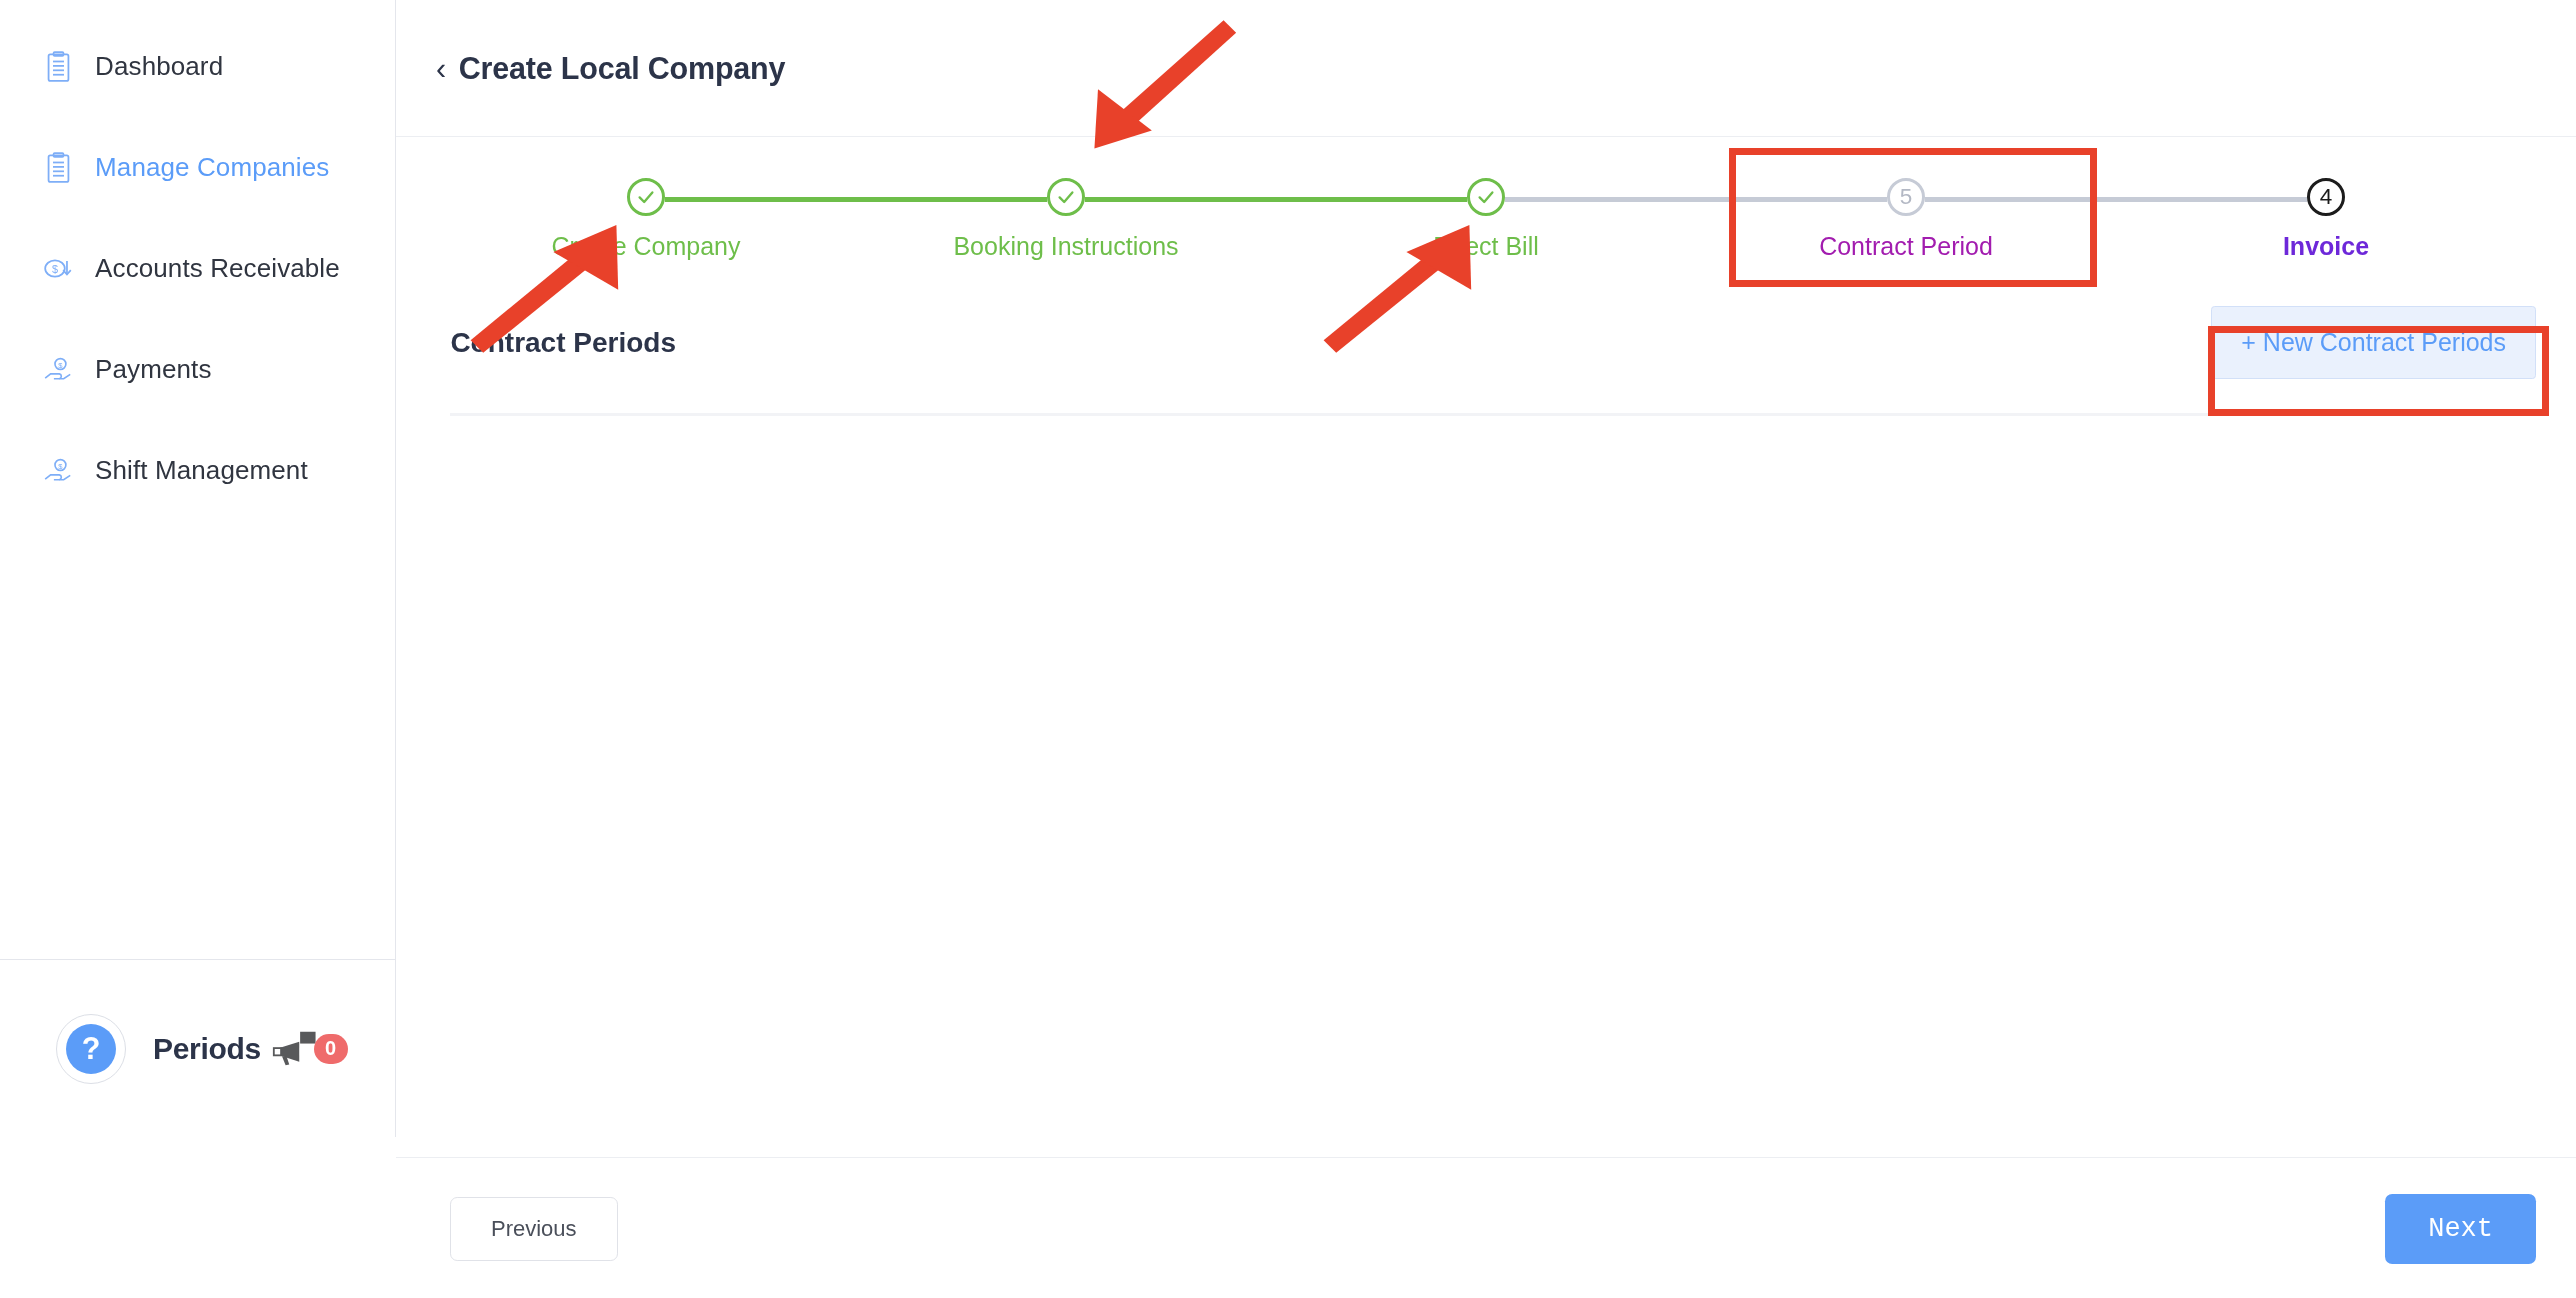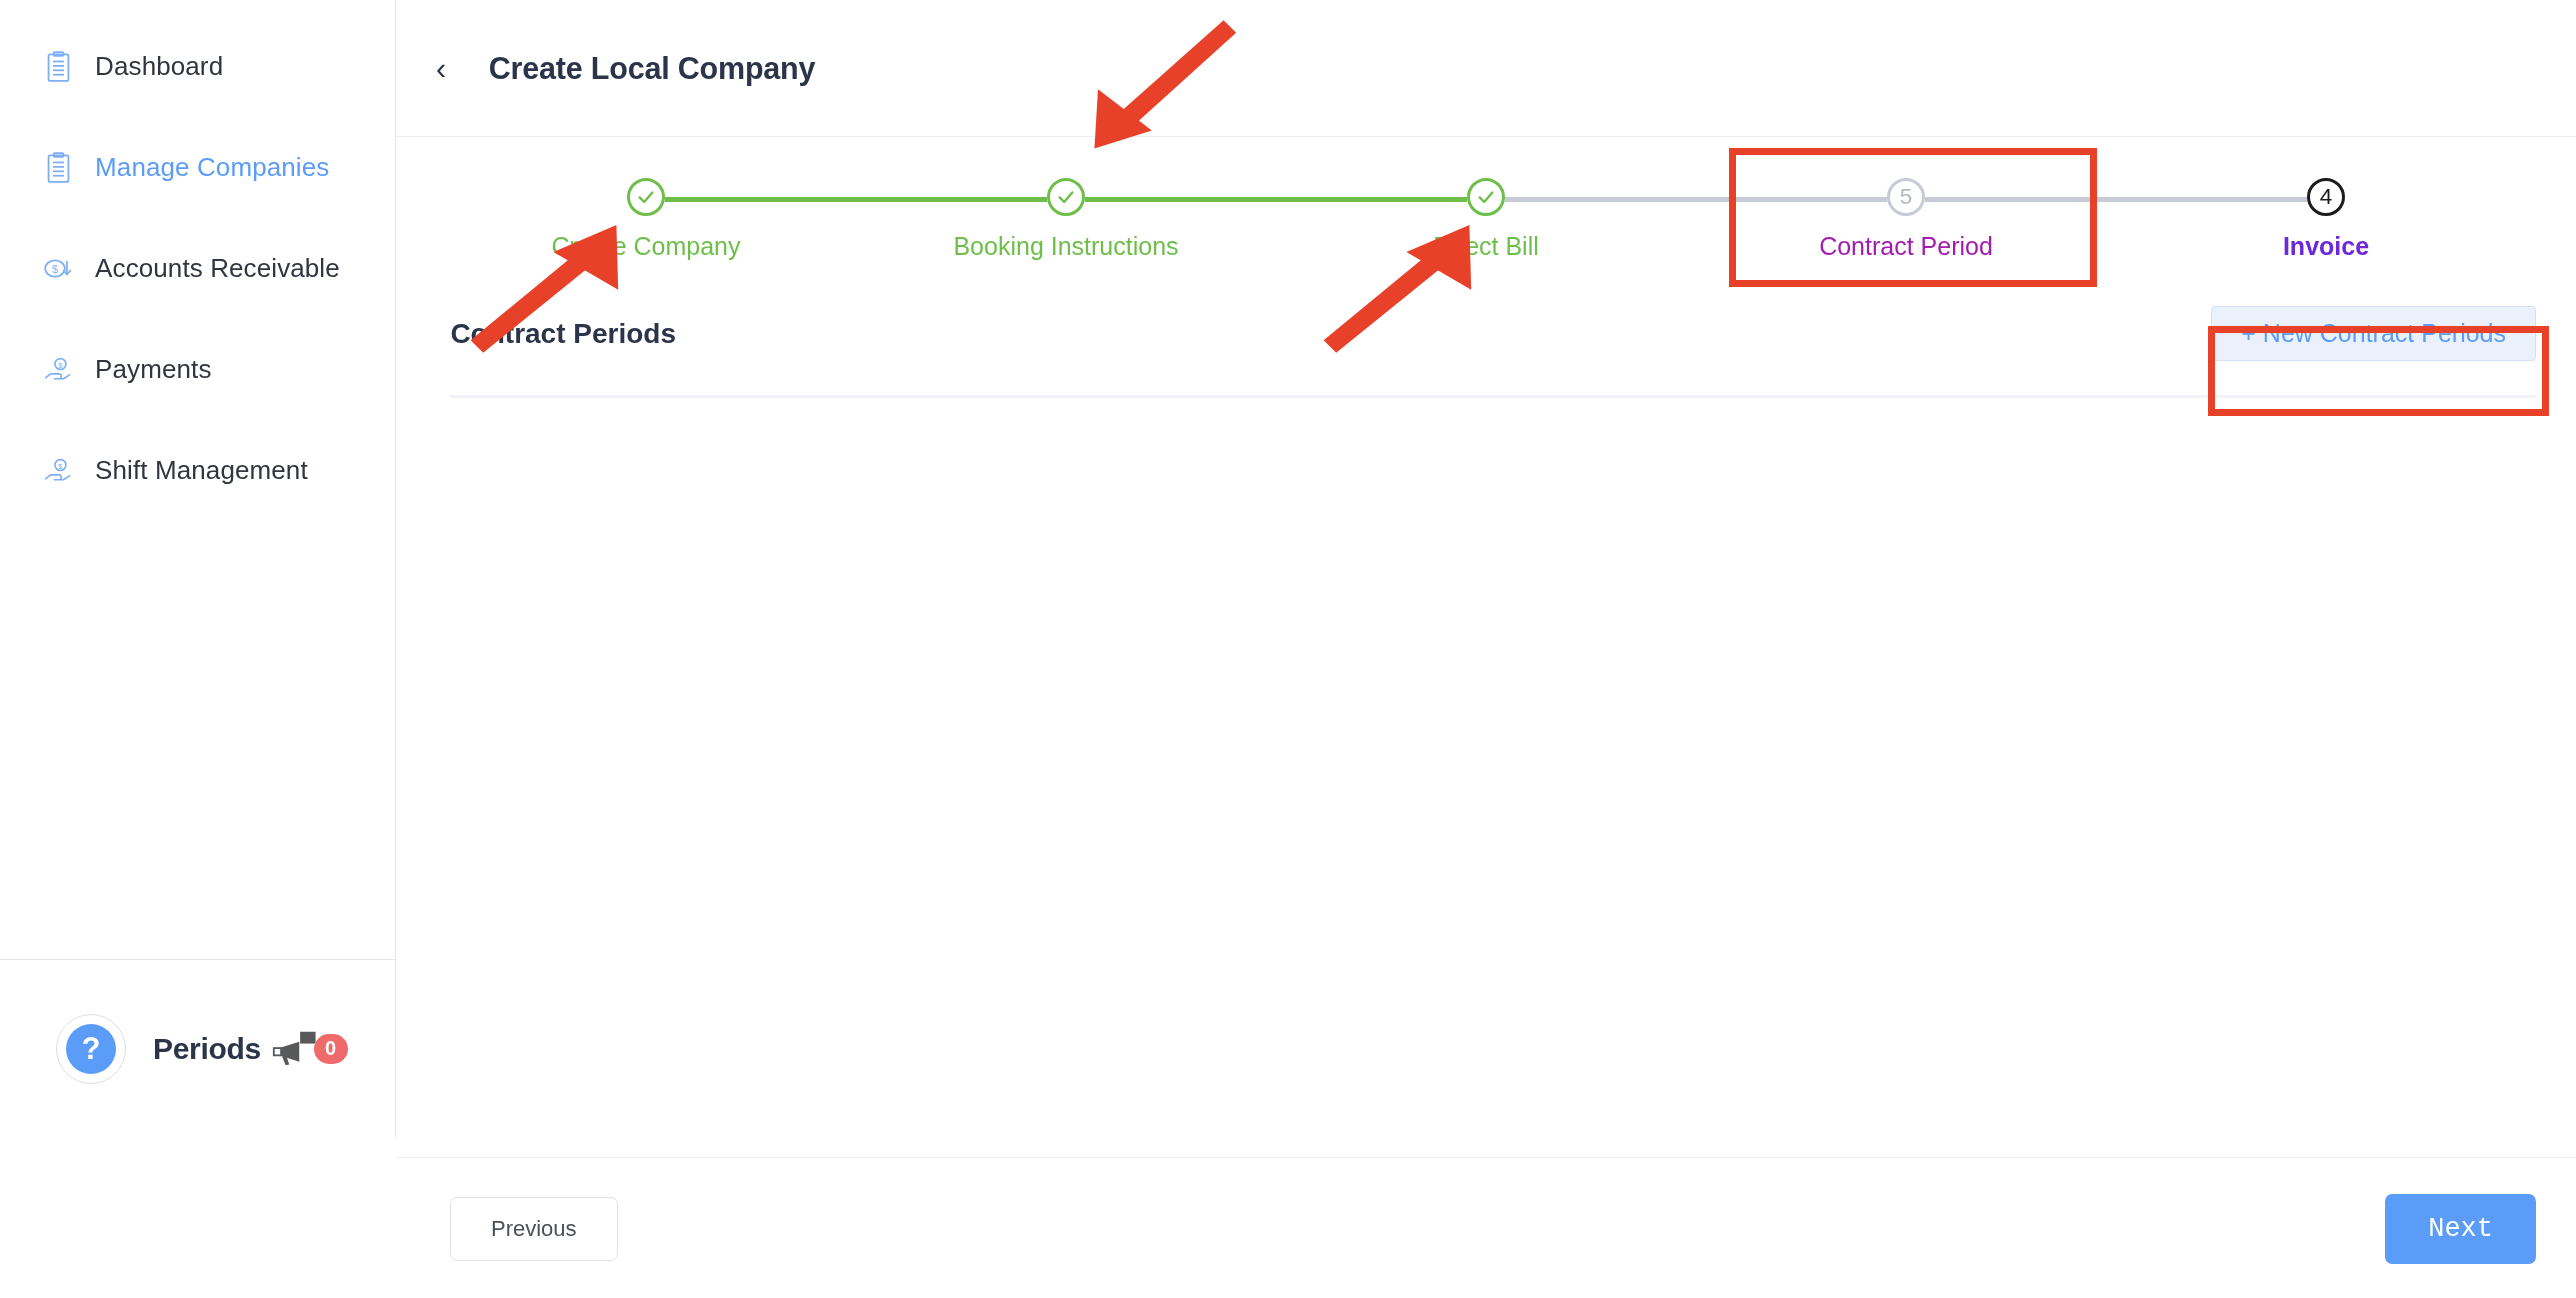--- a/index.html
+++ b/index.html
@@ -79,21 +79,21 @@
   .page-header {
     height: 137px;
     border-bottom: 1.8px solid #eceef2;
     display: flex; align-items: center;
     padding-left: 40px;
   }
   .back-chevron {
     font-size: 30.5px; color: #2c3449; margin-right: 12.6px; line-height: 1; cursor: pointer;
     font-weight: 400;
   }
-  .page-title { font-size: 30.5px; font-weight: bold; color: #2c3449; letter-spacing: -0.2px; margin-left: 30px; }
+  .page-title { font-size: 30.5px; font-weight: bold; color: #2c3449; letter-spacing: -0.2px; }
 
   
   .stepper-wrap { padding: 0 40px; position: relative; }
   .stepper {
     position: relative; height: 144px;
     margin-top: 9px;
     display: flex;
   }
   .step {
     flex: 1 1 0; position: relative;
@@ -129,21 +129,21 @@
     padding: 0 40px 0 40px;
     margin-top: 16px;
   }
   .section-title { font-size: 28px; font-weight: bold; color: #2c3449; margin-left: 14.4px; }
   .new-btn {
     background: #eaf1fd;
     color: #5b9cf8;
     font-size: 25px;
     border: 0.9px solid #d2e0f8;
     border-radius: 3.6px;
-    padding: 12px 29px;
+    padding: 21px 29px;
     cursor: pointer;
     white-space: nowrap;
   }
   .section-divider {
     height: 2.7px; background: #f2f3f6;
     margin: 34px 40px 0 54px;
   }
   .content-body { flex: 1 1 auto; }
 
   

